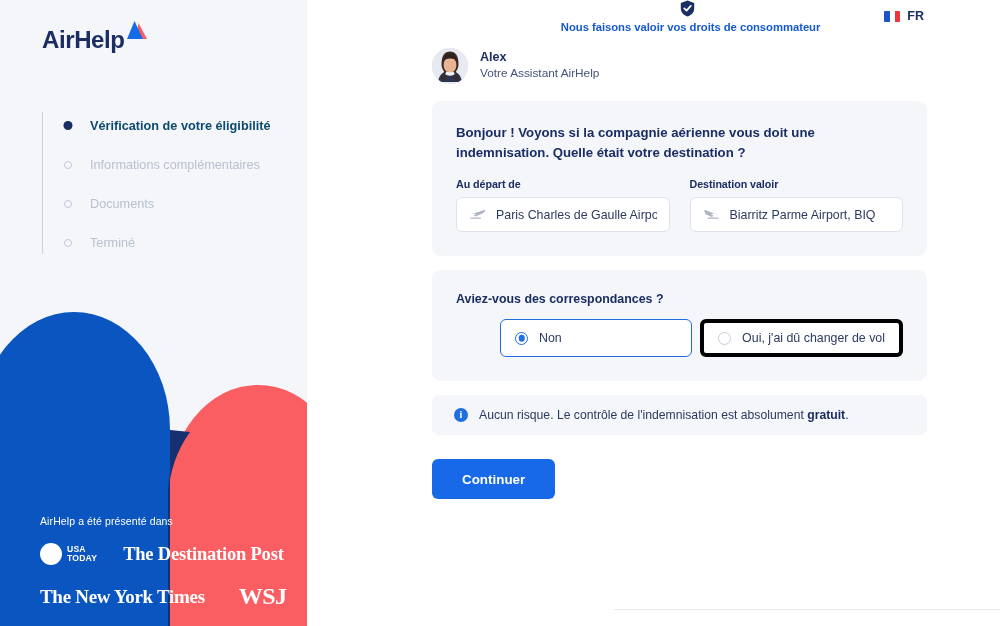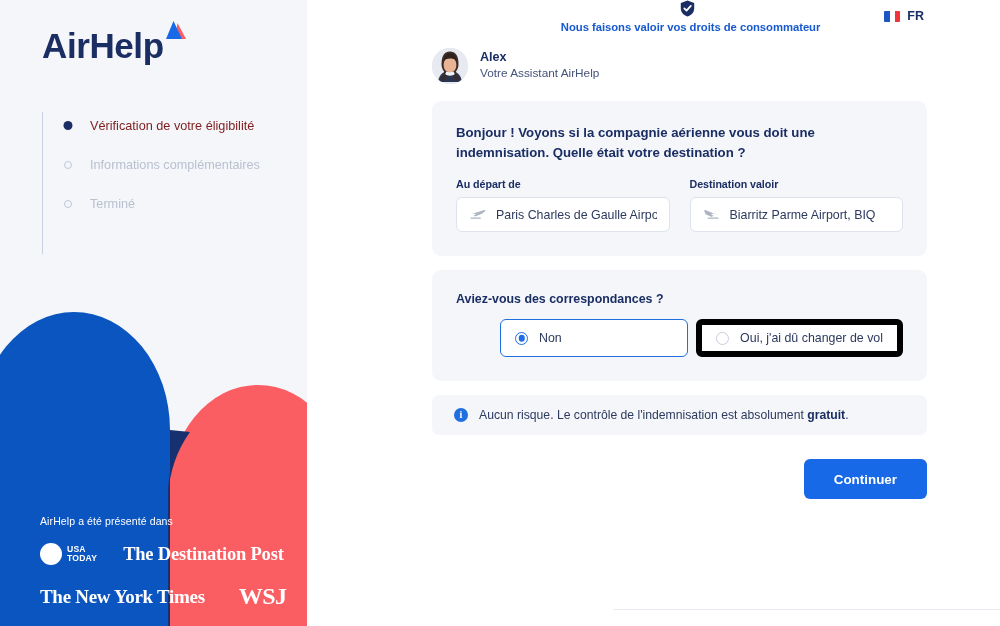--- a/index.html
+++ b/index.html
@@ -32,21 +32,21 @@
   }
 
   .logo-wrap {
     position: absolute;
     top: 28px;
     left: 42px;
     display: flex;
     align-items: flex-start;
   }
   .logo-text {
-    font-size: 35px;
+    font-size: 24px;
     font-weight: bold;
     color: #1b2e63;
     letter-spacing: -0.4px;
     line-height: 1;
   }
   .logo-mark {
     position: relative;
     width: 22px;
     height: 24px;
     margin-left: 1px;
@@ -87,21 +87,21 @@
   .step:not(.active) .step-dot {
     background: transparent;
     border: 1px solid #c0c7d6;
     width: 8px; height: 8px;
   }
   .step-label {
     padding-left: 20px;
     font-size: 12.7px;
     white-space: nowrap;
   }
-  .step.active .step-label { color: #7f1d1d; font-weight: normal; }
+  .step.active .step-label { color: #0c4a6e; font-weight: bold; }
   .step:not(.active) .step-label { color: #b9c0cf; }
 
   
   .blobs {
     position: absolute;
     left: 0; top: 0;
     width: 307px;
     height: 626px;
     pointer-events: none;
   }
@@ -300,21 +300,21 @@
     color: #1b2e63;
     margin-bottom: 13px;
   }
   .radio-row { display: flex; gap: 8px; padding-left: 44px; }
   .radio-opt {
     flex: 1 1 0;
     display: flex;
     align-items: center;
     height: 38px;
     background: #ffffff;
-    border: 6px solid #000000;
+    border: 4px solid #000000;
     border-radius: 6px;
     padding: 0 14px;
   }
   .radio-opt.selected {
     border: 1.5px solid #1f6fe0;
   }
   .radio-mark {
     width: 13px; height: 13px;
     border-radius: 50%;
     border: 1px solid #c7cedc;
@@ -364,21 +364,21 @@
     flex: 0 0 14px;
     margin-right: 11px;
     line-height: 1;
   }
   .banner-text {
     font-size: 12.2px;
     color: #2c3a5e;
   }
   .banner-text b { font-weight: bold; color: #1b2e63; }
 
-  .actions { display: flex; justify-content: flex-end; }
+  .actions { display: flex; }
   .btn-primary {
     background: #1769e8;
     color: #ffffff;
     border: none;
     border-radius: 6px;
     font-family: "Liberation Sans", sans-serif;
     font-size: 13.4px;
     font-weight: bold;
     padding: 0 30px;
     height: 40px;
@@ -440,20 +440,24 @@
       <div class="step active">
         <span class="step-dot"></span>
         <span class="step-label">Vérification de votre éligibilité</span>
       </div>
 
       <div class="step">
         <span class="step-dot"></span>
         <span class="step-label">Informations complémentaires</span>
       </div>
 
+      <div class="step">
+        <span class="step-dot"></span>
+        <span class="step-label">Documents</span>
+      </div>
 
       <div class="step">
         <span class="step-dot"></span>
         <span class="step-label">Terminé</span>
       </div>
     </nav>
 
     <div class="press">
       <div class="press-title">AirHelp a été présenté dans</div>
 

